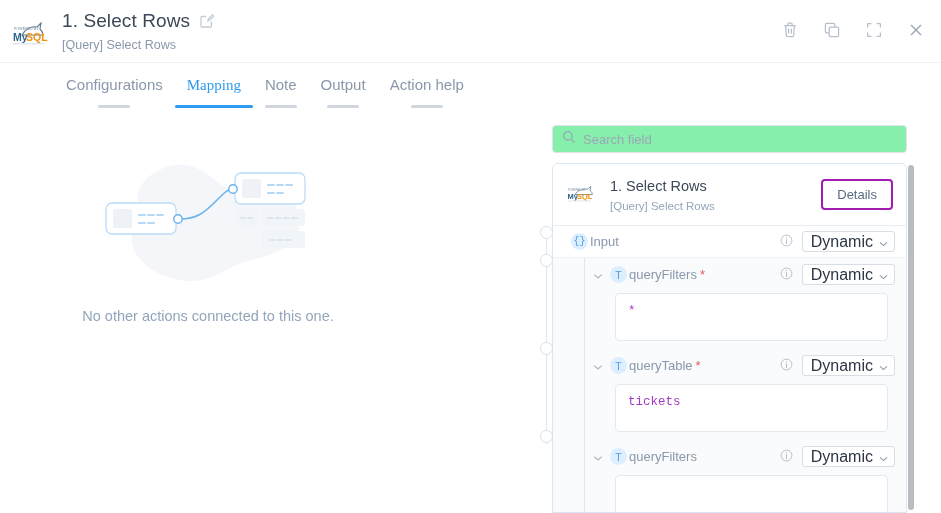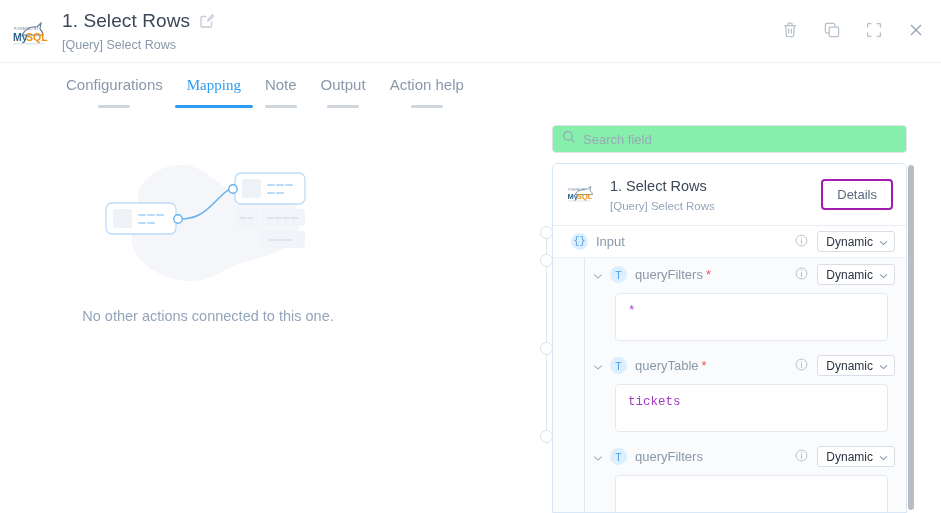--- a/index.html
+++ b/index.html
@@ -113,33 +113,33 @@
     padding-left: 18px; border-bottom: 1px solid #f0f3f6;
   }
   .badge {
     width: 17px; height: 17px; border-radius: 50%; background: #ddeeff;
     display: flex; align-items: center; justify-content: center;
     font-size: 10px; color: #4a9fe8; flex: 0 0 17px;
     font-family: "Liberation Mono", monospace;
   }
   .badge.t-badge { font-family: "Liberation Sans", sans-serif; font-size: 10.5px; }
   .row-label {
-    font-size: 13px; color: #8a98ab; margin-left: 8px; white-space: nowrap;
+    font-size: 13px; color: #8a98ab; margin-left: 2px; white-space: nowrap;
   }
   .req { color: #e8565c; margin-left: 3px; font-size: 13px; }
   .row-right {
     margin-left: auto; display: flex; align-items: center; gap: 9px;
     padding-right: 11px;
   }
   .dyn-select {
     border: 1px solid #d9dde4; border-radius: 3px; background: #fff;
     height: 21px; display: flex; align-items: center; gap: 6px;
     padding: 0 6px 0 8px; cursor: pointer;
   }
-  .dyn-select span { font-size: 12px; color: #2b3545; white-space: nowrap; }
+  .dyn-select span { font-size: 16px; color: #2b3545; white-space: nowrap; }
 
   .fields-body { position: relative; padding-left: 18px; }
   .tree-line {
     position: absolute; left: 31px; top: 0; width: 1px; bottom: 18px;
     background: #e2e7ee;
   }
   .field-row { position: relative; padding-left: 22px; }
   .field-head { height: 33px; display: flex; align-items: center; }
   .chev-sm { margin-right: 7px; display: block; }
   .val-box {

